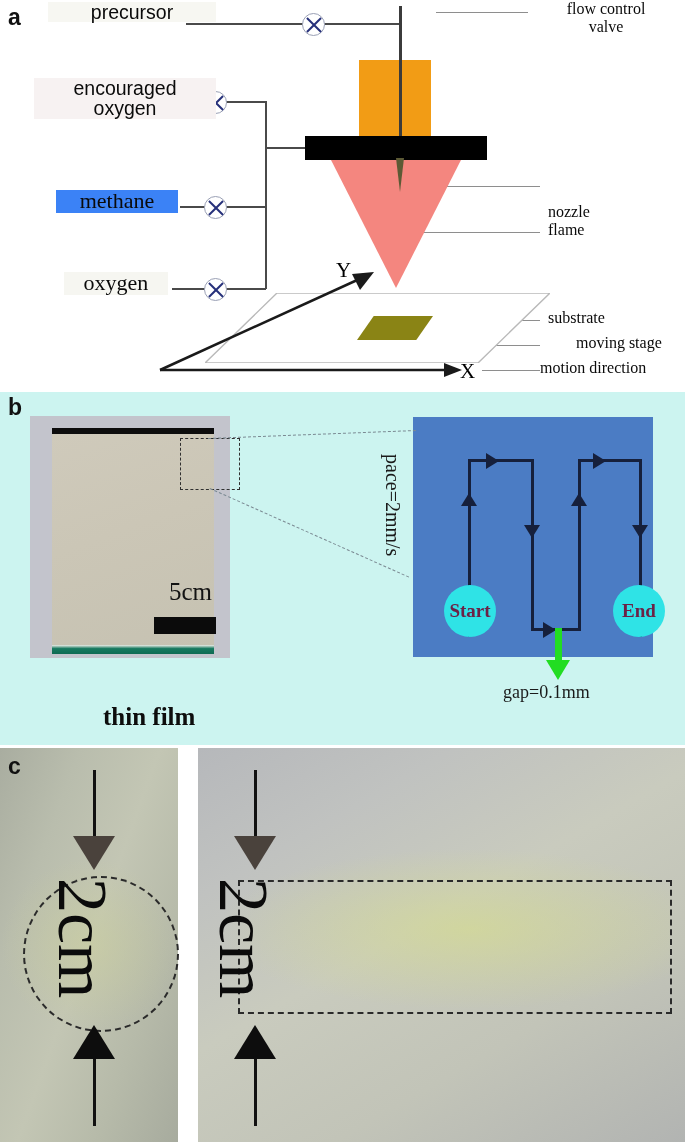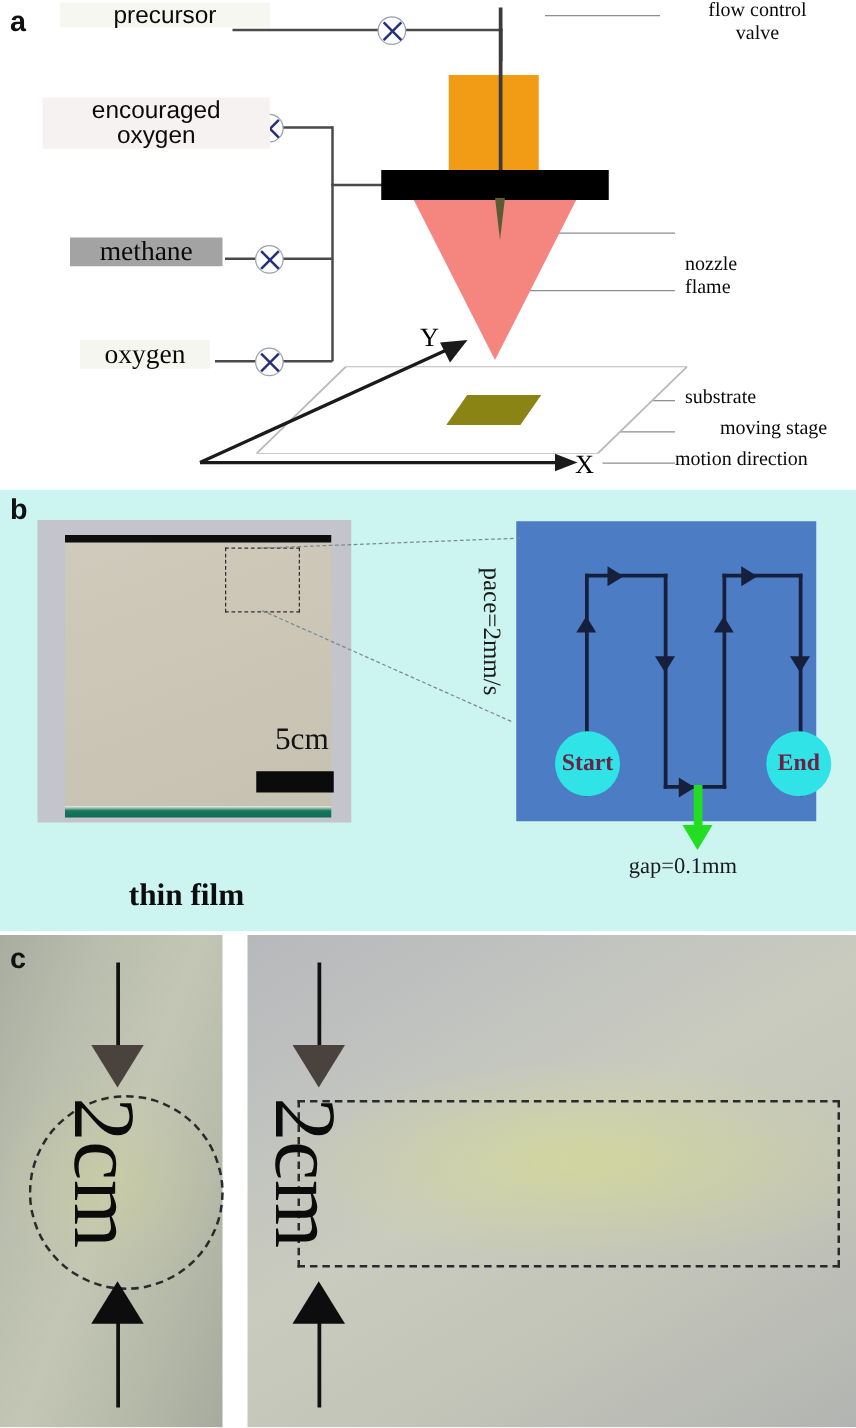--- a/index.html
+++ b/index.html
@@ -46,21 +46,21 @@
 
   #stage{position:absolute;left:205px;top:293px;width:345px;height:70px;z-index:6;}
   #substrate{position:absolute;left:357px;top:316px;width:76px;height:24px;
              background:#8a8415;z-index:9;
              clip-path:polygon(22% 0,100% 0,78% 100%,0 100%);}
 
   .axis{position:absolute;z-index:16;}
 
   
   #panel-b{top:392px;height:353px;background:#CCF4F0;}
-  #filmPhoto{position:absolute;left:30px;top:24px;width:251px;height:242px;
+  #filmPhoto{position:absolute;left:30px;top:24px;width:200px;height:242px;
              background:#c3c4cc;padding:0;}
   #filmInner{position:absolute;left:22px;top:16px;right:16px;bottom:12px;
              background:linear-gradient(160deg,#cfcabb 0%,#cbc6b6 45%,#c6c2b2 100%);}
   #filmTopBar{position:absolute;left:22px;top:12px;right:16px;height:6px;background:#0d0d0d;}
   #filmBottomEdge{position:absolute;left:22px;bottom:4px;right:16px;height:9px;
                   background:linear-gradient(180deg,#f2f0ea 0%,#16795f 40%,#0f6b53 100%);}
   #insetBox{position:absolute;left:150px;top:22px;width:58px;height:50px;
             border:1.8px dashed #303030;}
   #scaleText{position:absolute;right:18px;bottom:52px;font-family:"Liberation Serif",serif;
              font-size:25px;color:#131313;}
@@ -119,21 +119,21 @@
 
   <div class="srcLabel sans" style="left:48px;top:2px;width:168px;background:#f7f7f2;">
     <div>precursor</div>
   </div>
 
   <div class="srcLabel sans" style="left:34px;top:78px;width:182px;background:#f7f2f2;">
     <div>encouraged</div>
     <div>oxygen</div>
   </div>
 
-  <div class="srcLabel serif" style="left:56px;top:190px;width:122px;background:#a3a3a3;">methane</div>
+  <div class="srcLabel serif" style="left:56px;top:190px;width:122px;background:#3b82f6;">methane</div>
 
   <div class="srcLabel serif" style="left:64px;top:272px;width:104px;background:#f6f6f1;">oxygen</div>
 
   <div class="valve" style="left:302px;top:13px;">
       <i class="a"></i>
       <i class="b"></i>
     </div>
   <div class="valve" style="left:204px;top:91px;">
       <i class="a"></i>
       <i class="b"></i>

